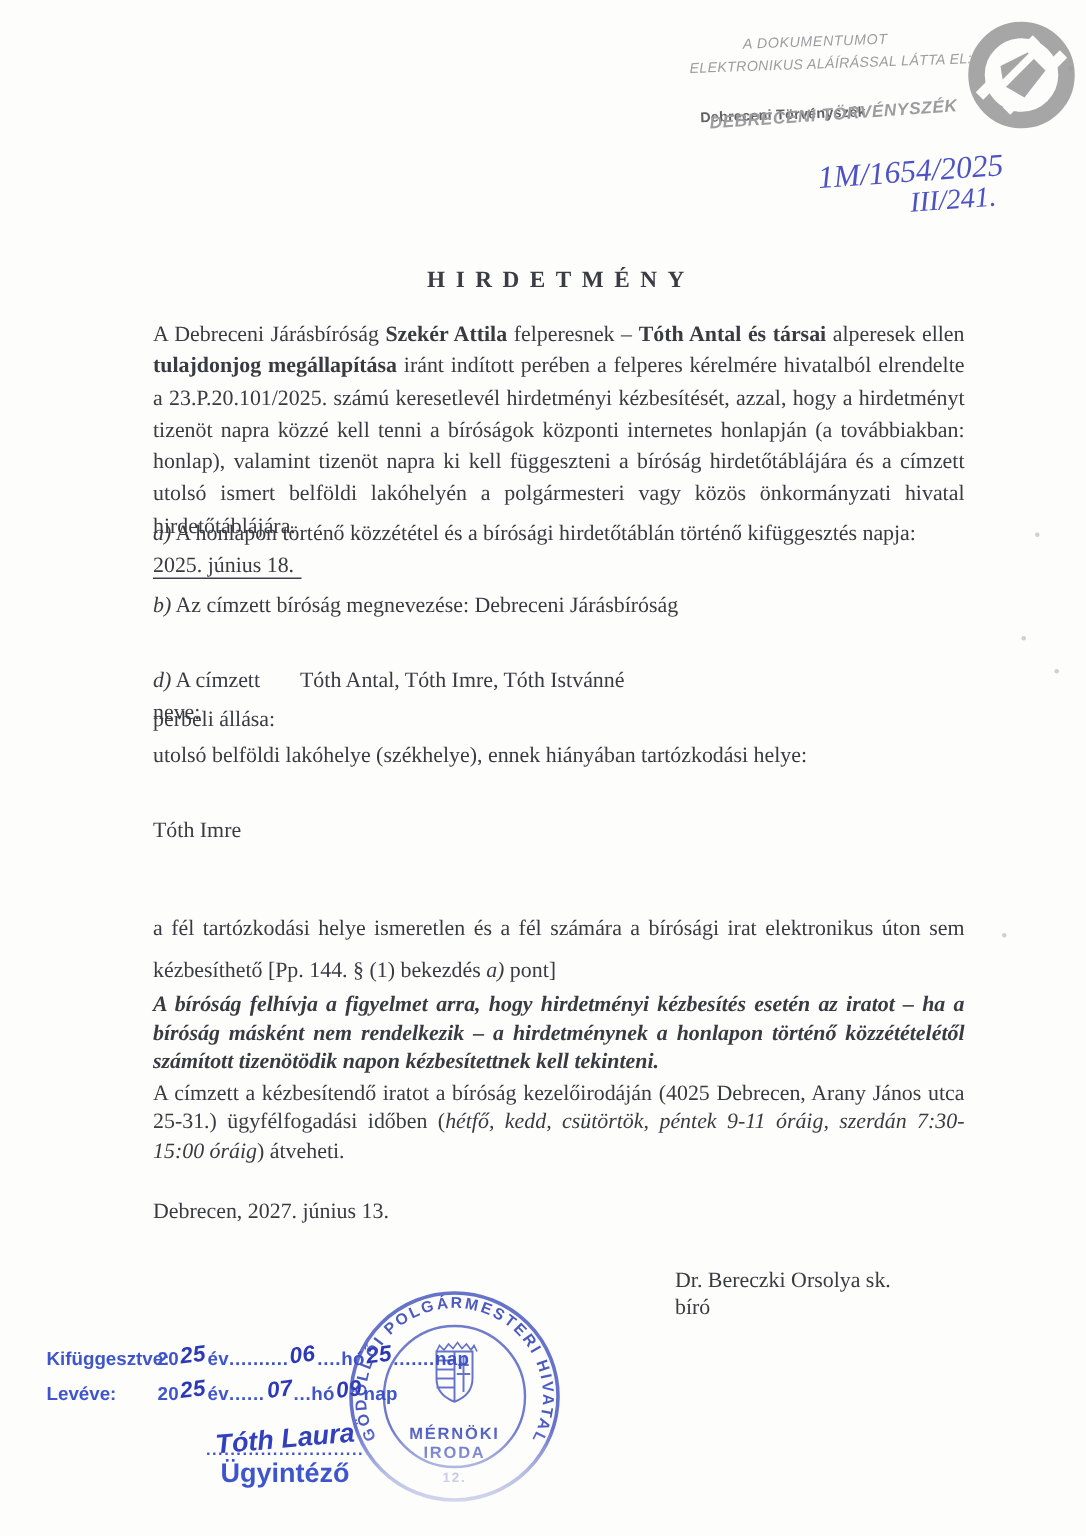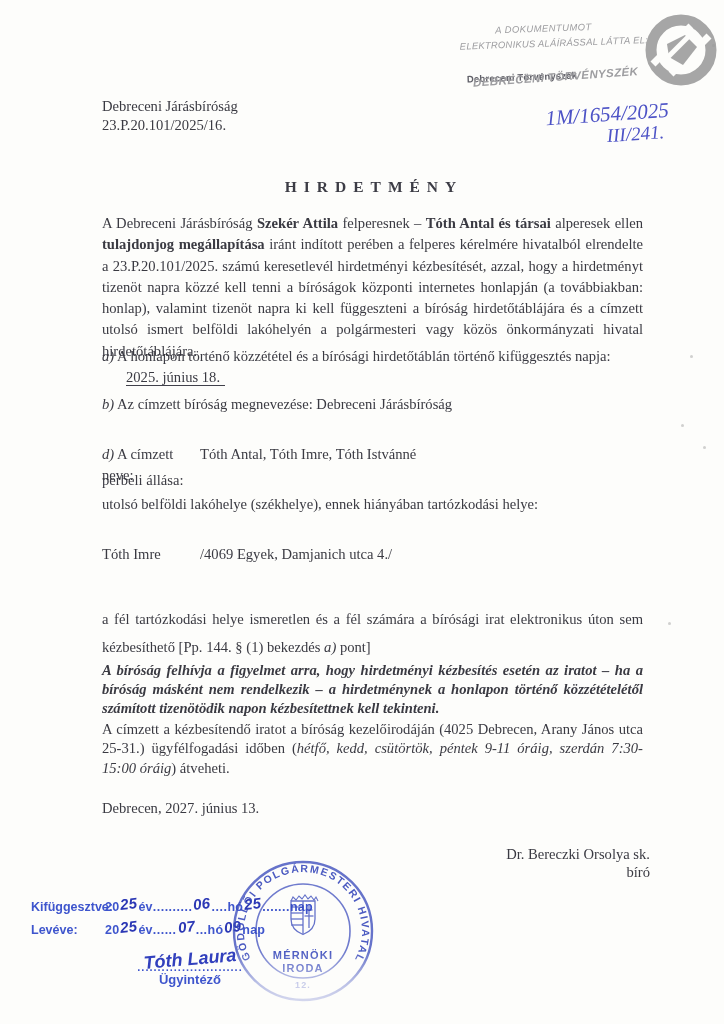--- a/index.html
+++ b/index.html
@@ -27,36 +27,36 @@
   .title { position:absolute; top:178px; left:12px; width:724px; text-align:center;
            font-size:15.5px; font-weight:bold; letter-spacing:7px; margin:0; color:#3c3c45; }
   
   .blk { position:absolute; left:102px; width:541px; font-size:14.6px; line-height:21.3px; }
   .p-just { text-align:justify; }
   .bold { font-weight:bold;font-style:italic; }
   .row { display:flex; }
   .row .lab { flex:0 0 98px; }
   .a-date span { text-decoration:none !important; border-bottom:1.2px solid #40404a; padding-right:5px; }
   
-  .sig { position:absolute; left:450px; top:846px; width:200px; text-align:right;
+  .sig { position:absolute; left:450px; top:846px; width:200px; text-align:left;
          font-size:14.6px; line-height:17.5px; }
   
   .bluestamp { position:absolute; left:31px; top:897px; color:#3e55cd;
                font-family:"Liberation Sans", sans-serif; font-weight:bold; font-size:12.5px; }
   .brow { display:flex; height:23px; align-items:baseline; }
   .blab { width:74px; }
   .bval  { white-space:nowrap; letter-spacing:.2px; }
   .dots { letter-spacing:.5px; }
   .hand { color:#2c38b5; font-size:15px; font-style:italic; font-weight:bold;
           display:inline-block; transform:rotate(-7deg); position:relative; top:-2px; margin:0 1px; }
   .clerk { margin-top:6px; margin-left:100px; width:118px; text-align:center; }
   .clerk-sig { color:#3240bd; font-size:18px; font-style:italic; font-weight:bold;
                transform:rotate(-5deg); margin-bottom:-7px; white-space:nowrap; }
   .clerk-dots { letter-spacing:1px; font-size:11px; line-height:8px; }
-  .clerk-label { font-size:13px; margin-top:1px; }
+  .clerk-label { font-size:18px; margin-top:1px; }
   
   .roundstamp { position:absolute; left:228px; top:856px; opacity:.9;
     -webkit-mask-image:linear-gradient(to bottom, rgba(0,0,0,1) 62%, rgba(0,0,0,.45) 82%, rgba(0,0,0,.18) 100%);
     mask-image:linear-gradient(to bottom, rgba(0,0,0,1) 62%, rgba(0,0,0,.45) 82%, rgba(0,0,0,.18) 100%);
   }
   .ringtext { font-family:"Liberation Sans", sans-serif; font-size:10.5px; font-weight:bold;
               letter-spacing:1.6px; fill:#3849bb; }
   .ctext { font-family:"Liberation Sans", sans-serif; font-size:11px; font-weight:bold;
            letter-spacing:1.2px; fill:#3849bb; text-anchor:middle; }
   .ctext.small { font-size:9px; opacity:.7; }
@@ -78,51 +78,46 @@
   <div class="courtlogo">
     <svg width="76" height="76" viewBox="0 0 76 76">
       <circle cx="38" cy="38" r="30" fill="none" stroke="#a6a6a6" stroke-width="11"></circle>
       <line x1="10" y1="52" x2="48" y2="14" stroke="#fdfdfb" stroke-width="7"></line>
       <line x1="28" y1="62" x2="66" y2="24" stroke="#fdfdfb" stroke-width="7"></line>
       <path d="M24,32 L42,23 L54,35 L40,53 L26,45 Z" fill="#a6a6a6"></path>
       <line x1="22" y1="48" x2="50" y2="20" stroke="#fdfdfb" stroke-width="5"></line>
     </svg>
   </div>
 
-  <div class="hdr">
-    <div>Debreceni Járásbíróság</div>
-    <div>23.P.20.101/2025/16.</div>
-  </div>
 
   <div class="handref">
     <div class="hr1">1M/1654/2025</div>
     <div class="hr2">III/241.</div>
   </div>
 
   <h1 class="title">HIRDETMÉNY</h1>
 
   <div class="blk p-just" style="top:213px"><span>A Debreceni Járásbíróság </span><span style="font-weight: bold;">Szekér Attila</span><span> felperesnek – </span><span style="font-weight: bold;">Tóth Antal és társai</span><span> alperesek ellen </span><span style="font-weight: bold;">tulajdonjog megállapítása</span><span> iránt indított perében a felperes kérelmére hivatalból elrendelte a 23.P.20.101/2025. számú keresetlevél hirdetményi kézbesítését, azzal, hogy a hirdetményt tizenöt napra közzé kell tenni a bíróságok központi internetes honlapján (a továbbiakban: honlap), valamint tizenöt napra ki kell függeszteni a bíróság hirdetőtáblájára és a címzett utolsó ismert belföldi lakóhelyén a polgármesteri vagy közös önkormányzati hivatal hirdetőtáblájára.</span></div>
 
   <div class="blk" style="top:346px"><span style="font-style: italic;">a)</span><span> A honlapon történő közzététel és a bírósági hirdetőtáblán történő kifüggesztés napja:</span></div>
-  <div class="blk a-date" style="top:367px"><span style="text-decoration: underline; margin-left: 24px;">2025. június 18.</span></div>
+  <div class="blk a-date" style="top:367px"><span style="text-decoration: underline;">2025. június 18.</span></div>
 
   <div class="blk" style="top:394px"><span style="font-style: italic;">b)</span><span> Az címzett bíróság megnevezése: Debreceni Járásbíróság</span></div>
 
   <div class="blk row" style="top:444px">
     <span class="lab"><span style="font-style: italic;">d)</span><span> A címzett neve:</span></span>
     <span>Tóth Antal, Tóth Imre, Tóth Istvánné</span>
   </div>
   <div class="blk row" style="top:470px">
     <span class="lab">perbeli állása:</span>
   </div>
   <div class="blk" style="top:494px">utolsó belföldi lakóhelye (székhelye), ennek hiányában tartózkodási helye:</div>
 
   <div class="blk row" style="top:544px">
     <span class="lab">Tóth Imre</span>
-    <span>/4069 Egyek, Damjanich utca 4./</span>
   </div>
 
   <div class="blk p-just" style="top:605px; line-height:28px"><span>a fél tartózkodási helye ismeretlen és a fél számára a bírósági irat elektronikus úton sem kézbesíthető [Pp. 144. § (1) bekezdés </span><span style="font-style: italic;">a)</span><span> pont]</span></div>
 
   <div class="blk p-just bold" style="top:661px; line-height:18.8px">A bíróság felhívja a figyelmet arra, hogy hirdetményi kézbesítés esetén az iratot – ha a bíróság másként nem rendelkezik – a hirdetménynek a honlapon történő közzétételétől számított tizenötödik napon kézbesítettnek kell tekinteni.</div>
 
   <div class="blk p-just" style="top:720px; line-height:19.3px"><span>A címzett a kézbesítendő iratot a bíróság kezelőirodáján (4025 Debrecen, Arany János utca 25-31.) ügyfélfogadási időben (</span><span style="font-style: italic;">hétfő, kedd, csütörtök, péntek 9-11 óráig, szerdán 7:30-15:00 óráig</span><span>) átveheti.</span></div>
 
   <div class="blk" style="top:798px">Debrecen, 2027. június 13.</div>
 

